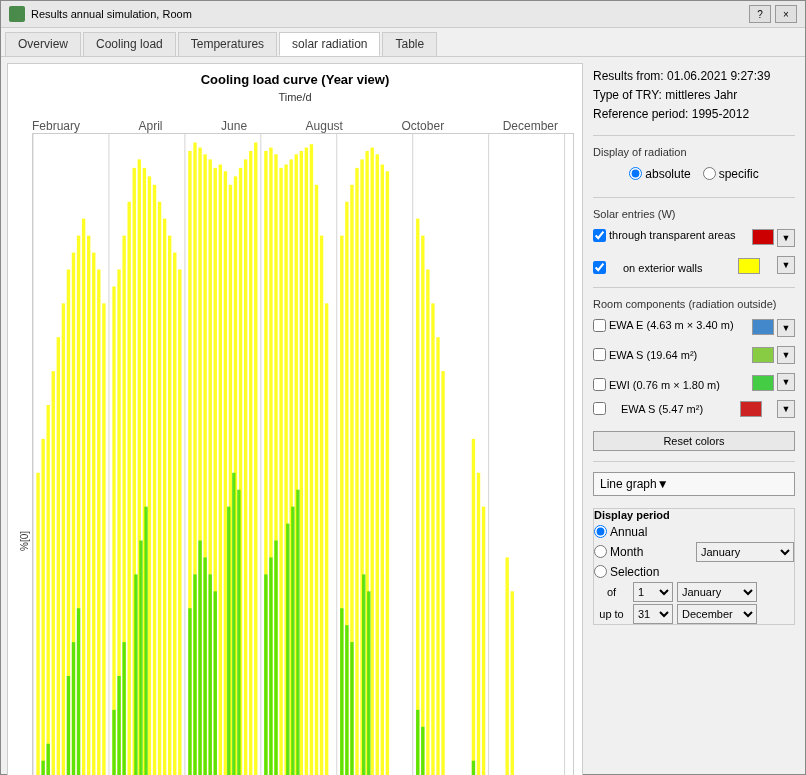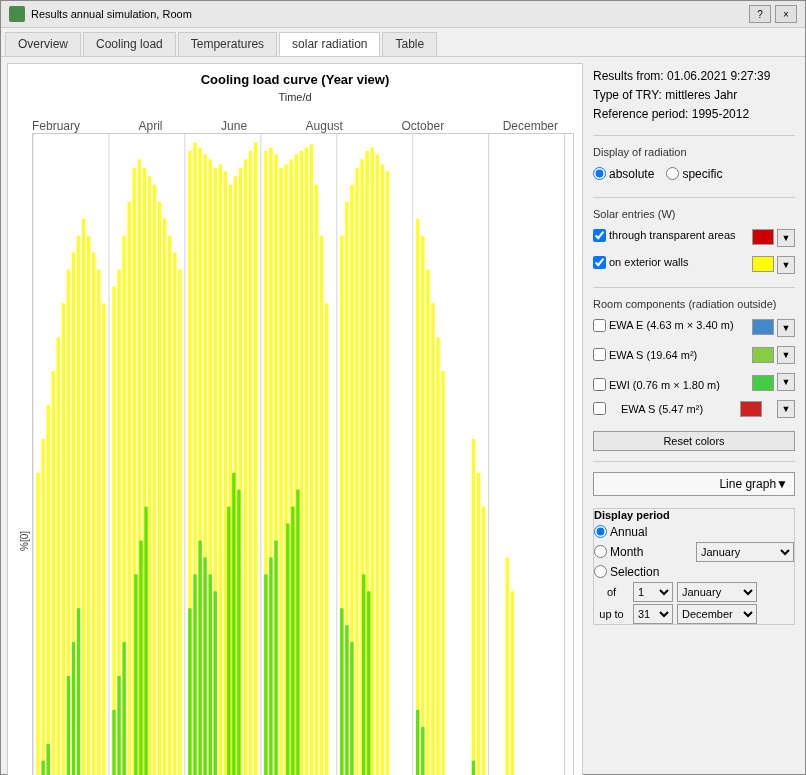--- a/index.html
+++ b/index.html
@@ -17,27 +17,27 @@
     .chart-area { flex: 1; background: #fff; border: 1px solid #ccc; position: relative; display: flex; flex-direction: column; padding: 8px; min-width: 0; }
     .chart-title { text-align: center; font-weight: bold; font-size: 13px; margin-bottom: 4px; }
     .chart-xlabel { text-align: center; font-size: 11px; color: #333; margin-bottom: 14px; }
     .chart-inner { display: flex; flex: 1; }
     .chart-ylabel { writing-mode: vertical-rl; transform: rotate(180deg); font-size: 10px; color: #333; display: flex; align-items: center; justify-content: center; width: 16px; }
     .chart-plot-area { flex: 1; position: relative; border: 1px solid #ccc; overflow: hidden; }
     .month-labels { display: flex; justify-content: space-between; padding: 2px 16px 0; font-size: 10px; color: #555; }
     .right-panel { width: 210px; display: flex; flex-direction: column; gap: 6px; padding: 4px; }
     .results-info { font-size: 11px; line-height: 1.6; color: #000; }
     .section-label { font-size: 11px; color: #333; margin-bottom: 3px; }
-    .radio-row { display: flex; gap: 12px; align-items: center; margin-bottom: 6px; }
+    .radio-row { display: flex; gap: 12px; align-items: center; margin-bottom: 6px; justify-content: center; }
     .radio-label { display: flex; align-items: center; gap: 3px; font-size: 11px; }
     .radio-label input[type=radio] { margin: 0; }
     .dropdown-arrow { width: 18px; height: 18px; border: 1px solid #999; background: #e8e8e8; display: flex; align-items: center; justify-content: center; font-size: 9px; cursor: pointer; }
     .divider { border-top: 1px solid #ccc; margin: 4px 0; }
     .reset-btn { padding: 3px 8px; border: 1px solid #999; background: #e8e8e8; cursor: pointer; font-size: 11px; width: 100%; margin-top: 4px; }
-    .graph-type-select { width: 100%; height: 24px; border: 1px solid #999; background: #f8f8f8; display: flex; align-items: center; justify-content: flex-end; padding: 0 6px; cursor: pointer; font-size: 11px; margin-bottom: 6px; }
+    .graph-type-select { width: 100%; height: 24px; border: 1px solid #999; background: #f8f8f8; display: flex; align-items: center; justify-content: flex-start; padding: 0 6px; cursor: pointer; font-size: 11px; margin-bottom: 6px; }
     .display-period-box { border: 1px solid #ccc; background: #f0f0f0; }
     .display-period-title { font-size: 11px; font-weight: bold; margin-bottom: 4px; }
     .period-row { display: flex; align-items: center; gap: 6px; margin-bottom: 3px; }
     .period-select { flex: 1; height: 20px; border: 1px solid #999; background: #f0f0f0; font-size: 11px; }
     .of-row { display: flex; align-items: center; gap: 4px; margin-top: 2px; }
     .of-label { font-size: 11px; width: 35px; text-align: center; }
     .small-select { height: 20px; border: 1px solid #999; background: #f0f0f0; font-size: 11px; }
     .month-select { height: 20px; width: 80px; border: 1px solid #999; background: #f0f0f0; font-size: 11px; }
   </style>
 </head>
@@ -298,21 +298,21 @@
 
       <div class="divider"></div>
 
       <div class="section-label">Solar entries (W)</div>
       <div style="display:flex;align-items:flex-start;gap:3px;margin-bottom:3px;">
         <input type="checkbox" checked="" style="margin: 0px;">
         <span style="font-size:11px;flex:1;">through transparent areas</span>
         <div style="width:22px;height:16px;background:#cc0000;border:1px solid #999;"></div>
         <div class="dropdown-arrow">▼</div>
       </div>
-      <div style="display:flex;align-items:flex-start;gap:3px;margin-bottom:3px;">
+      <div style="display:flex;align-items:flex-end;gap:17px;margin-bottom:3px;">
         <input type="checkbox" checked="" style="margin: 0px;">
         <span style="font-size:11px;flex:1;">on exterior walls</span>
         <div style="width:22px;height:16px;background:#ffff00;border:1px solid #999;"></div>
         <div class="dropdown-arrow">▼</div>
       </div>
 
       <div class="divider"></div>
 
       <div class="section-label">Room components (radiation outside)</div>
       <div style="display:flex;align-items:flex-start;gap:3px;margin-bottom:3px;">

